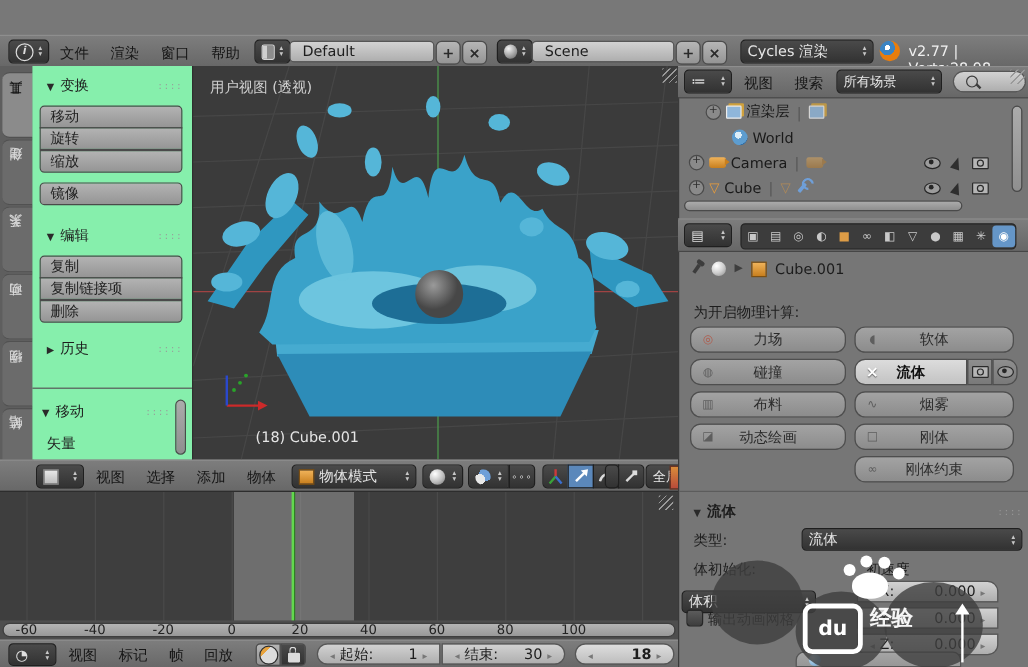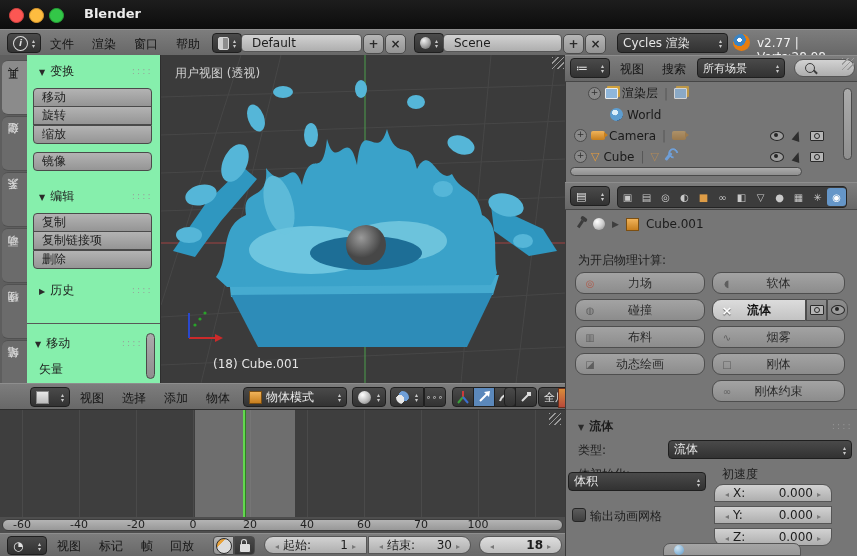--- a/index.html
+++ b/index.html
@@ -128,26 +128,20 @@
   .wm-toe{position:absolute;width:10px;height:10px;border-radius:50%;background:#fff}
   .wm-palm{position:absolute;width:30px;height:22px;border-radius:50% 50% 45% 45%;background:#fff}
   .wm-du{position:absolute;width:42px;height:34px;border:4px solid #fff;border-radius:8px;color:#fff;
          font-weight:bold;font-size:17px;display:flex;align-items:center;justify-content:center}
 </style>
 </head>
 <body>
 
 <div class="win" data-name="blender-window">
 
-  <div class="abs titlebar" data-name="title-bar">
-    <div class="abs tl red" data-name="close-window-button"></div>
-    <div class="abs tl yel" data-name="minimize-window-button"></div>
-    <div class="abs tl grn" data-name="maximize-window-button"></div>
-    <div class="abs wtitle" data-name="window-title">Blender</div>
-  </div>
 
   <div class="abs bar" style="left:0;top:29px;width:857px;height:26px" data-name="info-header-bar">
     <div class="abs dd" style="left:7px;top:3px;width:34px" data-name="editor-type-info-dropdown">
       <span class="i-info" data-name="info-icon"></span>
         <span class="uds" data-name="updown-arrows-icon"></span>
     </div>
     <span class="abs menu" style="left:50px;top:6px" data-name="menu-file">文件</span>
     <span class="abs menu" style="left:92px;top:6px" data-name="menu-render">渲染</span>
     <span class="abs menu" style="left:134px;top:6px" data-name="menu-window">窗口</span>
     <span class="abs menu" style="left:176px;top:6px" data-name="menu-help">帮助</span>
@@ -348,21 +342,21 @@
   </div>
   <div class="abs tscroll" data-name="timeline-scrollbar">
     <div class="abs tpill" data-name="timeline-scrollbar-pill"></div>
     <span class="abs tlbl" style="left:5px" data-name="frame-tick-label">-60</span>
     <span class="abs tlbl" style="left:62px" data-name="frame-tick-label">-40</span>
     <span class="abs tlbl" style="left:119px" data-name="frame-tick-label">-20</span>
     <span class="abs tlbl" style="left:176px" data-name="frame-tick-label">0</span>
     <span class="abs tlbl" style="left:233px" data-name="frame-tick-label">20</span>
     <span class="abs tlbl" style="left:290px" data-name="frame-tick-label">40</span>
     <span class="abs tlbl" style="left:347px" data-name="frame-tick-label">60</span>
-    <span class="abs tlbl" style="left:404px" data-name="frame-tick-label">70</span>
+    <span class="abs tlbl" style="left:404px" data-name="frame-tick-label">80</span>
     <span class="abs tlbl" style="left:461px" data-name="frame-tick-label">100</span>
   </div>
 
   <div class="abs bar thead" data-name="timeline-header">
     <div class="abs dd" style="left:7px;top:2px;width:40px;height:19px" data-name="editor-type-timeline-dropdown">
       <span class="i-clocked" data-name="clock-editor-icon"></span>
         <span class="uds" data-name="updown-arrows-icon"></span>
     </div>
     <span class="abs menu" style="left:57px;top:4px" data-name="timeline-view-menu">视图</span>
     <span class="abs menu" style="left:99px;top:4px" data-name="timeline-marker-menu">标记</span>
@@ -527,21 +521,21 @@
   <div class="abs" style="left:566px;top:409px;width:291px;height:1px;background:#5c5c5c" data-name="divider"></div>
   <div class="abs hdrtxt tri" style="left:578px;top:418px;font-weight:bold" data-name="fluid-panel-header"><span data-name="panel-title">流体</span></div>
   <div class="abs grip" style="left:832px;top:418px" data-name="panel-grip"></div>
   <div class="abs hdrtxt" style="left:578px;top:442px" data-name="fluid-type-label">类型:</div>
   <div class="abs dd" style="left:668px;top:440px;width:184px;height:19px" data-name="fluid-type-dropdown">
     <span data-name="fluid-type-value">流体</span>
       <span class="uds" data-name="updown-arrows-icon"></span>
   </div>
   <div class="abs hdrtxt" style="left:578px;top:466px" data-name="volume-init-label">体初始化:</div>
   <div class="abs hdrtxt" style="left:722px;top:466px" data-name="initial-velocity-label">初速度</div>
-  <div class="abs dd" style="left:568px;top:472px;width:138px;height:19px" data-name="volume-init-dropdown">
+  <div class="abs dd" style="left:568px;top:492px;width:112px;height:19px" data-name="volume-init-dropdown">
     <span data-name="volume-init-value">体积</span>
       <span class="uds" data-name="updown-arrows-icon"></span>
   </div>
   <div class="abs fld" style="left:714px;top:484px;width:118px;border-radius:9px 9px 0 0" data-name="velocity-x-field">
     <span class="arrL" data-name="decrement-arrow-icon"></span>
     <span data-name="x-label">X:</span>
     <span style="margin-left:auto" data-name="x-value">0.000</span>
     <span class="arrR" data-name="increment-arrow-icon"></span>
   </div>
   <div class="abs chk" style="left:572px;top:508px" data-name="export-animated-mesh-checkbox"></div>
@@ -555,14 +549,30 @@
   <div class="abs fld" style="left:714px;top:528px;width:118px;border-radius:0 0 9px 9px" data-name="velocity-z-field">
     <span class="arrL" data-name="decrement-arrow-icon"></span>
     <span data-name="z-label">Z:</span>
     <span style="margin-left:auto" data-name="z-value">0.000</span>
     <span class="arrR" data-name="increment-arrow-icon"></span>
   </div>
   <div class="abs" style="left:663px;top:543px;width:138px;height:13px;background:linear-gradient(#a5a5a5,#979797);border:1px solid #565656;border-radius:7px 7px 0 0;display:flex;align-items:center;gap:6px;padding-left:10px;box-sizing:border-box" data-name="clipped-bottom-button">
     <span style="width:10px;height:10px;border-radius:50%;background:radial-gradient(circle at 35% 30%,#cfe4f2,#5f9bca)" data-name="clipped-button-icon"></span>
   </div>
 
+  <div class="abs wm" style="left:585px;top:455px;width:240px;height:101px;z-index:50" data-name="baidu-watermark">
+    <div class="abs wm-blob" style="left:8px;top:12px;width:76px;height:70px" data-name="watermark-blob"></div>
+    <div class="abs wm-blob" style="left:78px;top:38px;width:76px;height:66px" data-name="watermark-blob"></div>
+    <div class="abs wm-blob" style="left:152px;top:30px;width:82px;height:72px" data-name="watermark-blob"></div>
+    <div class="wm-toe" style="left:118px;top:15px" data-name="watermark-paw-icon"></div>
+    <div class="wm-toe" style="left:132px;top:8px" data-name="watermark-paw-icon"></div>
+    <div class="wm-toe" style="left:147px;top:9px" data-name="watermark-paw-icon"></div>
+    <div class="wm-toe" style="left:159px;top:18px" data-name="watermark-paw-icon"></div>
+    <div class="wm-palm" style="left:125px;top:22px" data-name="watermark-paw-icon"></div>
+    <div class="wm-du" style="left:84px;top:48px" data-name="watermark-logo">
+        <span data-name="watermark-logo-text">du</span>
+      </div>
+    <div class="abs" style="left:140px;top:48px;color:#fff;font-size:18px;font-weight:bold;opacity:.95" data-name="watermark-text">经验</div>
+    <div class="abs" style="left:216px;top:55px;width:2px;height:42px;background:#fff" data-name="watermark-cursor"></div>
+    <div class="abs" style="left:211px;top:48px;width:0;height:0;border-left:6px solid transparent;border-right:6px solid transparent;border-bottom:9px solid #fff" data-name="watermark-cursor-head"></div>
+  </div>
 
 </div>
 
 </body></html>

